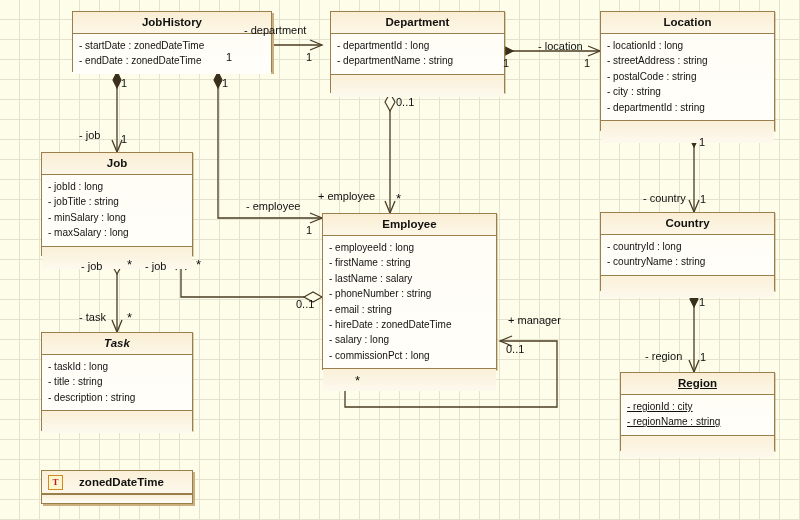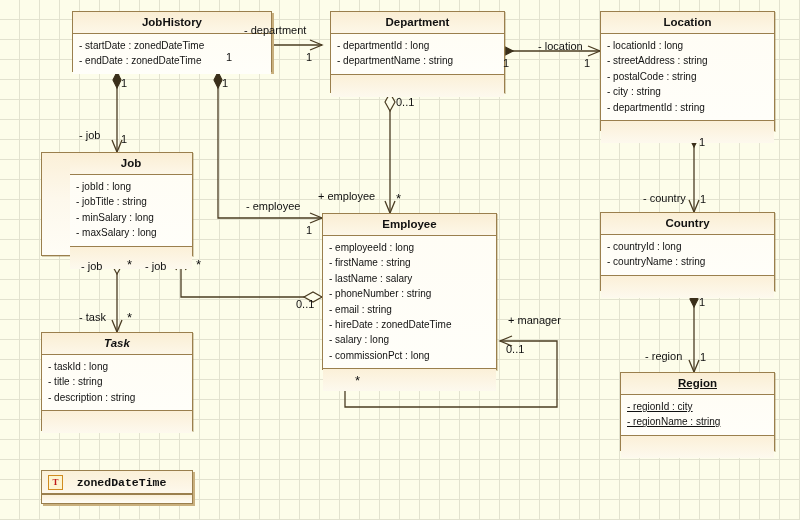--- a/index.html
+++ b/index.html
@@ -114,21 +114,20 @@
     font-family: "Liberation Serif", serif;
     flex: none;
   }
   .typebox .tname {
     flex: 1;
     text-align: center;
     font-weight: bold;
     font-size: 11.5px;
     padding-right: 12px;
     color: #111;
-    font-family: Liberation Mono, monospace;
   }
   .typebox .tops {
     height: 8px;
     border-top: 1px solid #9a7f4d;
     background: linear-gradient(to bottom, #fbf0d8, #fffdf6);
   }
 
   
   .elabel {
     position: absolute;
@@ -230,21 +229,21 @@
   <div class="attrs">
     <div class="row">- locationId : long</div>
     <div class="row">- streetAddress : string</div>
     <div class="row">- postalCode : string</div>
     <div class="row">- city : string</div>
     <div class="row">- departmentId : string</div>
   </div>
   <div class="ops"></div>
 </div>
 
-<div class="cls" id="box-job" style="left:41px; top:152px; width:152px; height:104px;padding-left:28px;">
+<div class="cls" id="box-job" style="left:41px; top:152px; width:152px; height:104px;">
   <div class="hdr">Job</div>
   <div class="attrs">
     <div class="row">- jobId : long</div>
     <div class="row">- jobTitle : string</div>
     <div class="row">- minSalary : long</div>
     <div class="row">- maxSalary : long</div>
   </div>
   <div class="ops"></div>
 </div>
 

